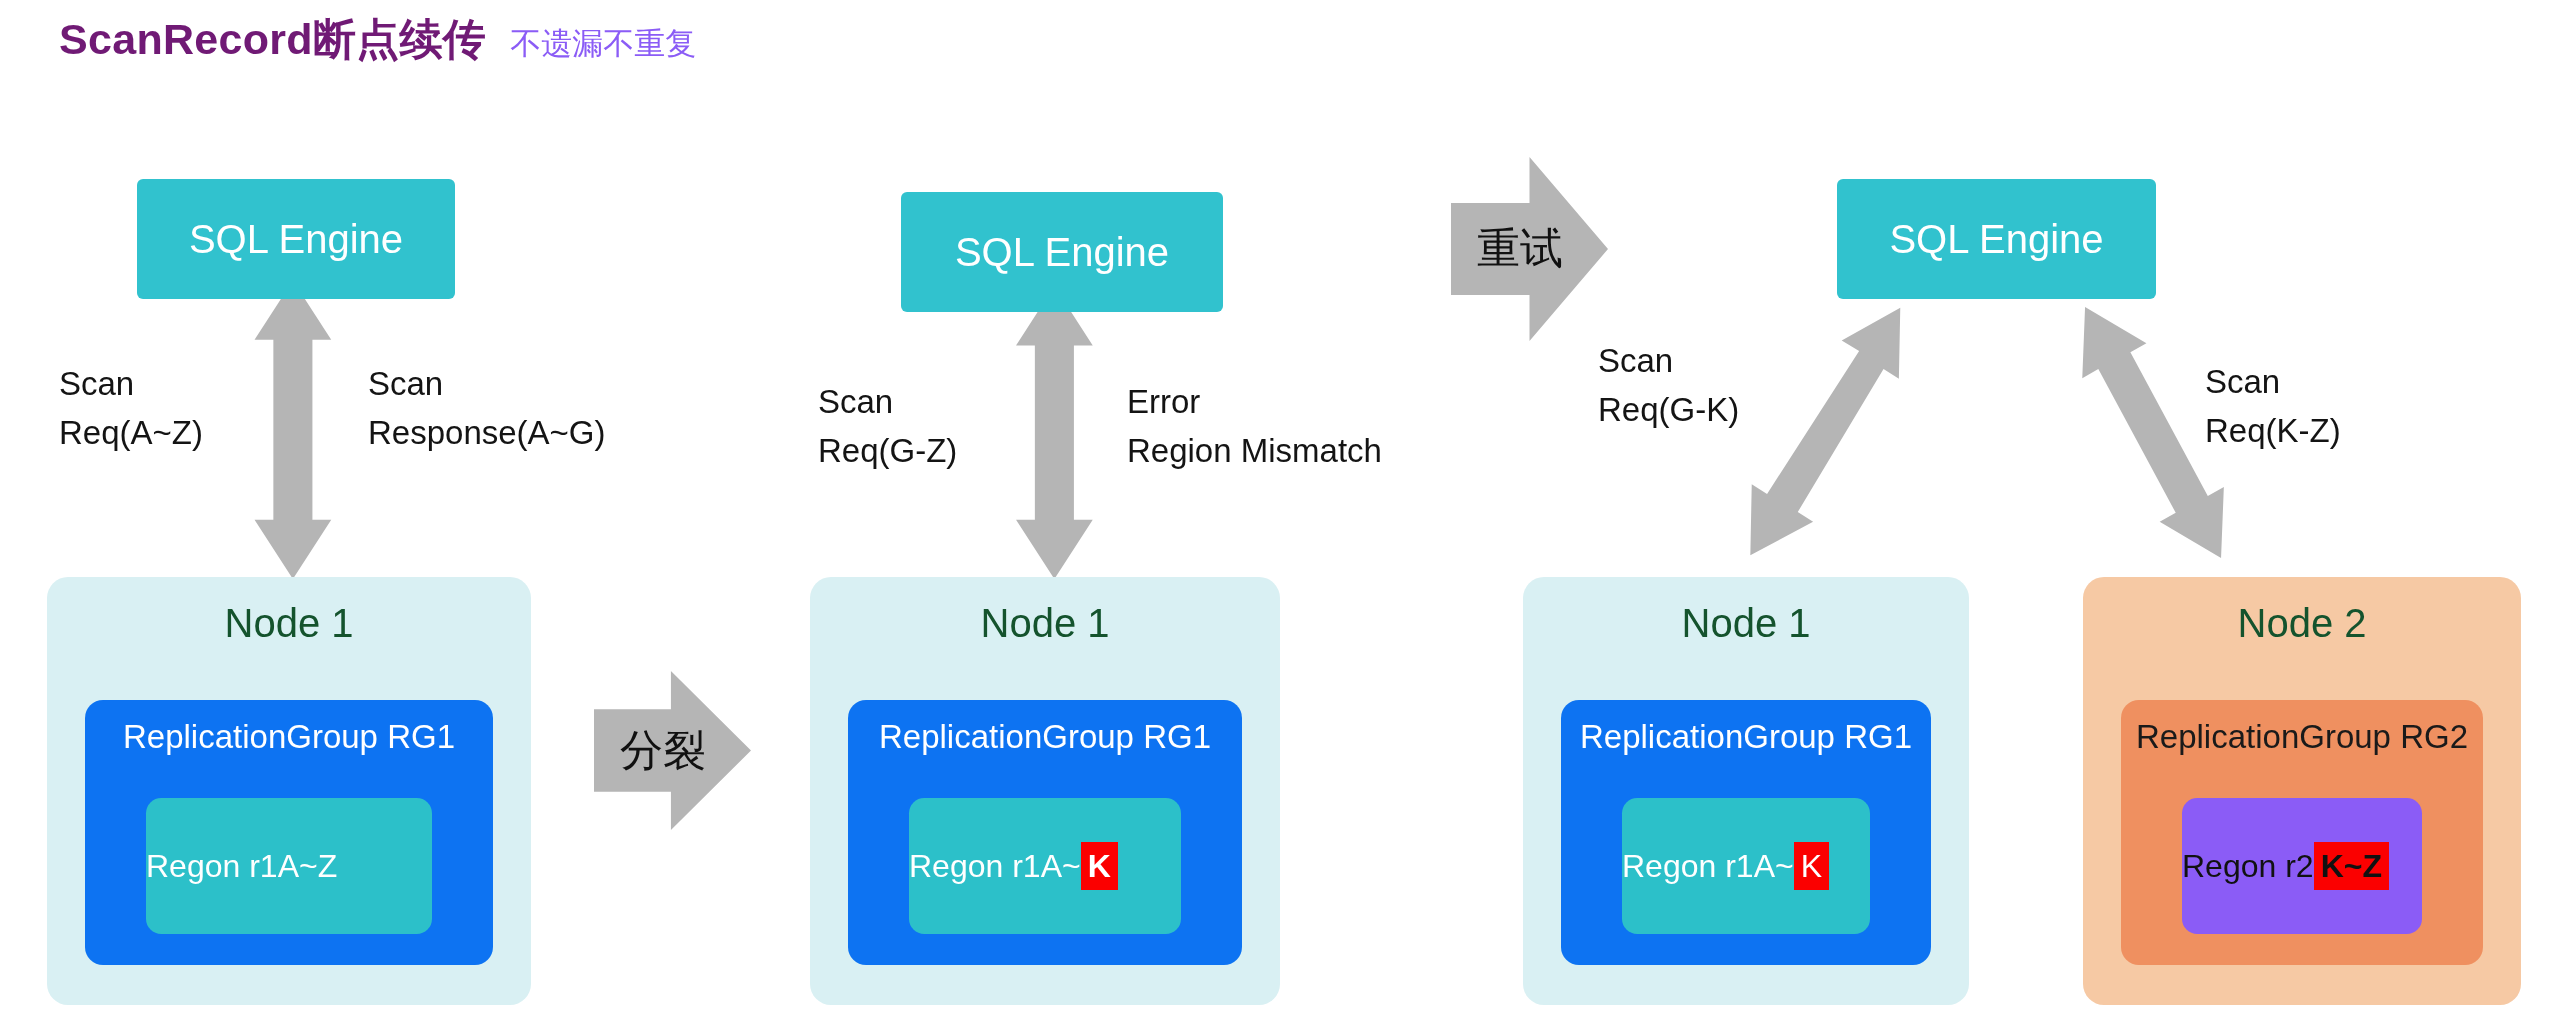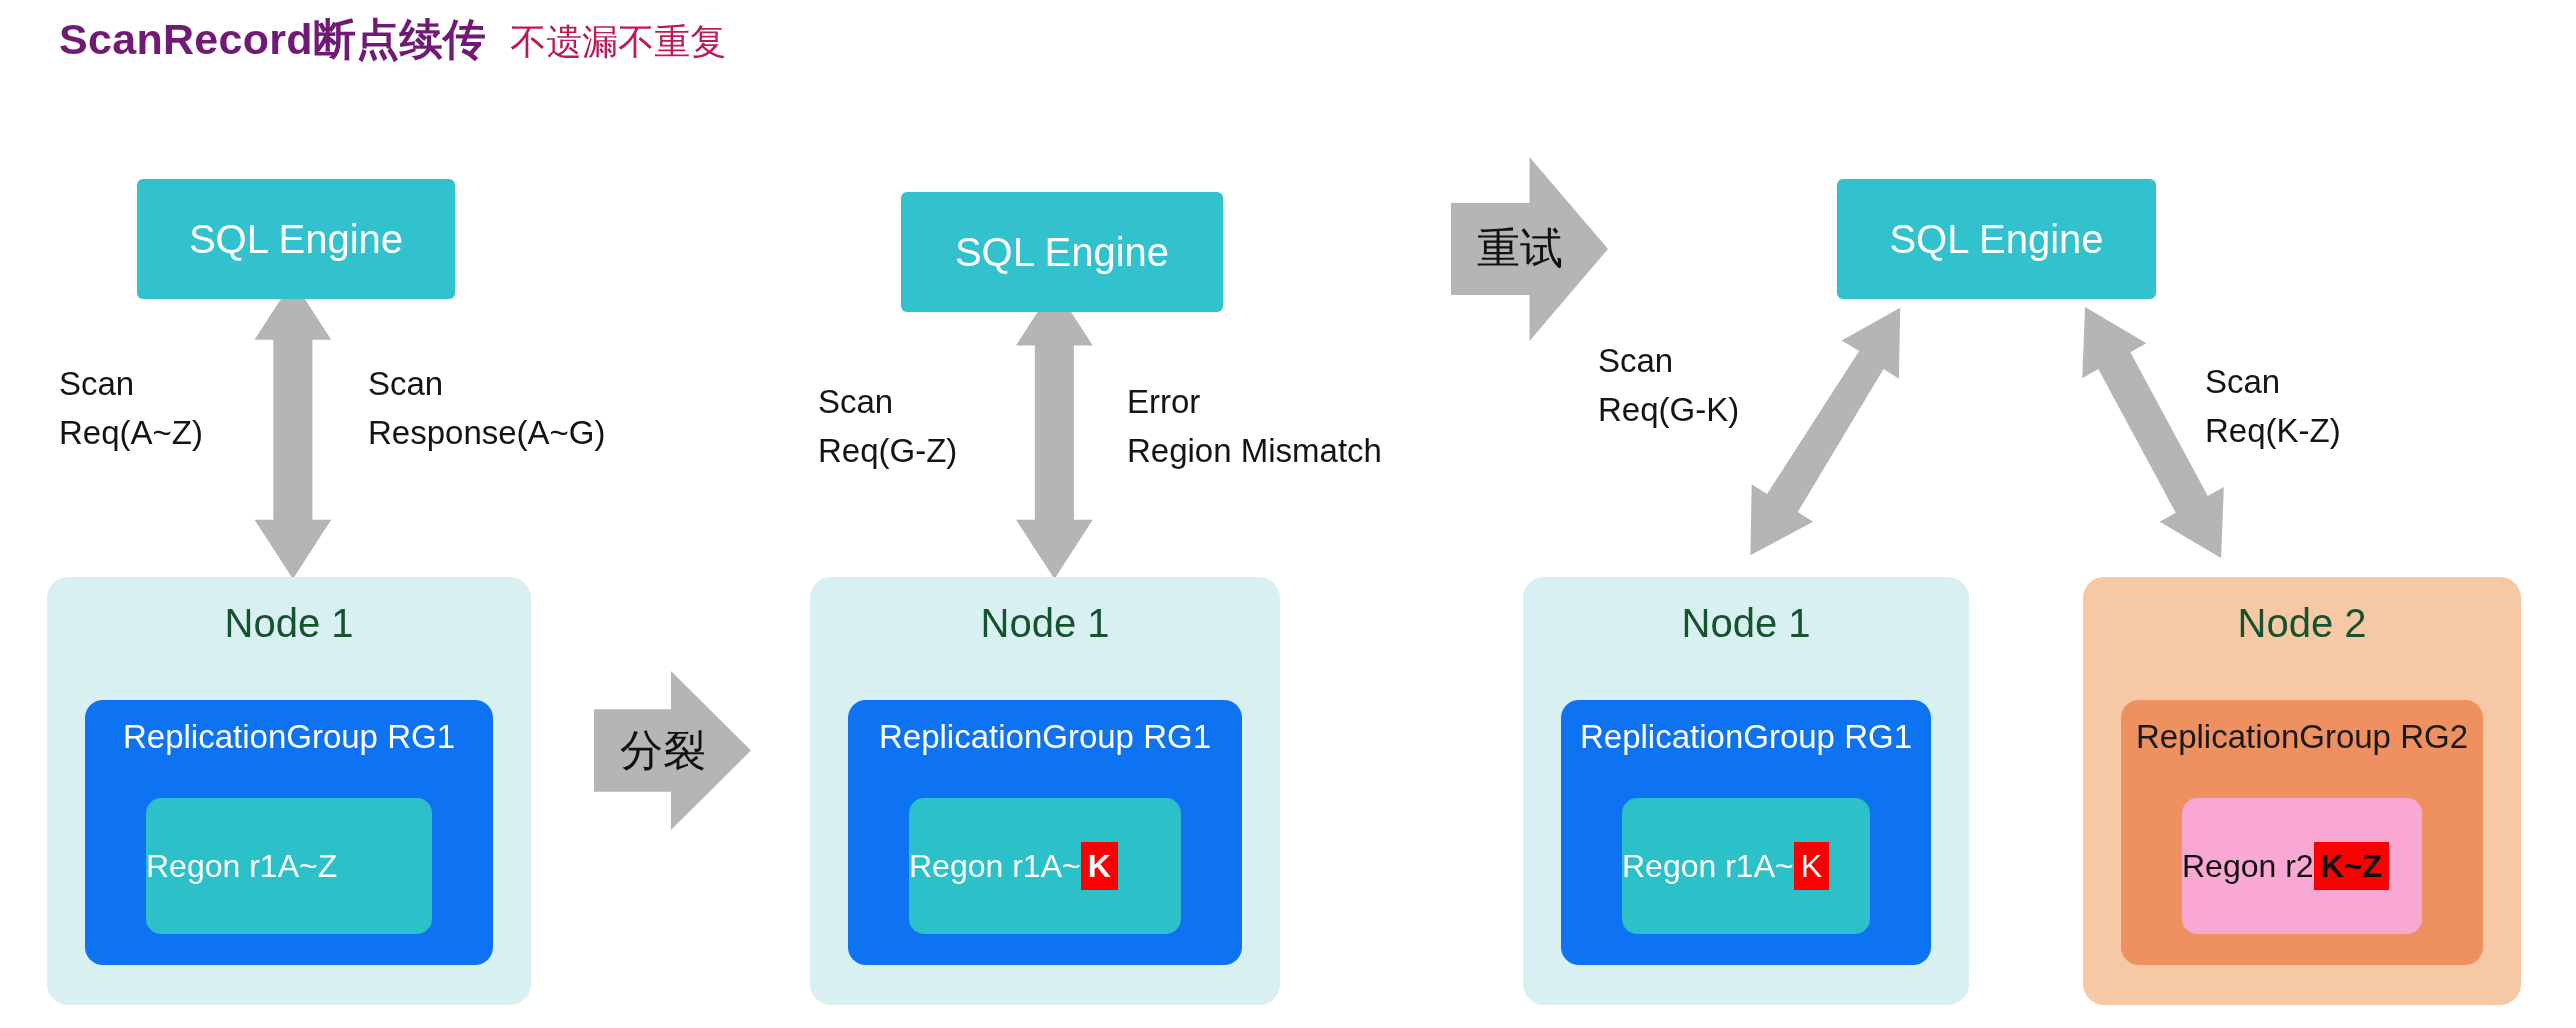--- a/index.html
+++ b/index.html
@@ -3,21 +3,21 @@
 <meta charset="utf-8">
 <style>
   html,body{margin:0;padding:0;background:#fff;}
   .canvas{
     position:relative;width:2576px;height:1029px;background:#ffffff;overflow:hidden;
     font-family:"Liberation Sans","DejaVu Sans",sans-serif;color:#111;
   }
   
   .title{position:absolute;left:59px;top:11px;display:flex;align-items:baseline;gap:24px;white-space:nowrap;}
   .t-main{font-size:43px;font-weight:700;color:#701a75;letter-spacing:0.3px;}
-  .t-sub{font-size:36px;font-weight:400;color:#be185d;}
+  .t-sub{font-size:31px;font-weight:400;color:#8b5cf6;}
   
   .sql{
     position:absolute;height:120px;border-radius:6px;background:#31c2ce;color:#fff;
     display:flex;align-items:center;justify-content:center;font-size:40px;font-weight:400;
   }
   .sql1{left:137px;top:179px;width:318px;}
   .sql2{left:901px;top:192px;width:322px;}
   .sql3{left:1837px;top:179px;width:319px;}
   
   .arrow-layer{position:absolute;left:0;top:0;width:2576px;height:1029px;}
@@ -47,21 +47,21 @@
   .node-2{left:1523px;width:446px;}
   .node-3{left:2083px;width:438px;background:#f6c9a4;}
   .node-title{margin-top:24px;text-align:center;font-size:40px;color:#14532d;}
   .rg{position:absolute;left:38px;right:38px;top:123px;height:265px;border-radius:18px;background:#0d73f2;color:#fff;}
   .node-3 .rg{background:#ef9060;color:#1a1a1a;}
   .rg-title{margin-top:18px;text-align:center;font-size:33px;}
   .region{
     position:absolute;left:61px;right:61px;top:98px;height:136px;border-radius:15.3px;background:#2cc0c9;color:#fff;
     display:flex;flex-direction:row;align-items:center;justify-content:flex-start;font-size:32px;line-height:45px;
   }
-  .node-3 .region{background:#f9a8d4;color:#111;}
+  .node-3 .region{background:#8b5cf6;color:#111;}
   .range-line{display:flex;align-items:center;}
   .hl{background:#fb0000;color:#fff;font-weight:700;padding:1.4px 7px;}
   .hl.thin{font-weight:400;}
   .hl.dark{color:#111;}
   .hl:empty{display:none;padding:0;}
 </style>
 </head>
 <body>
 
 <div class="canvas">

